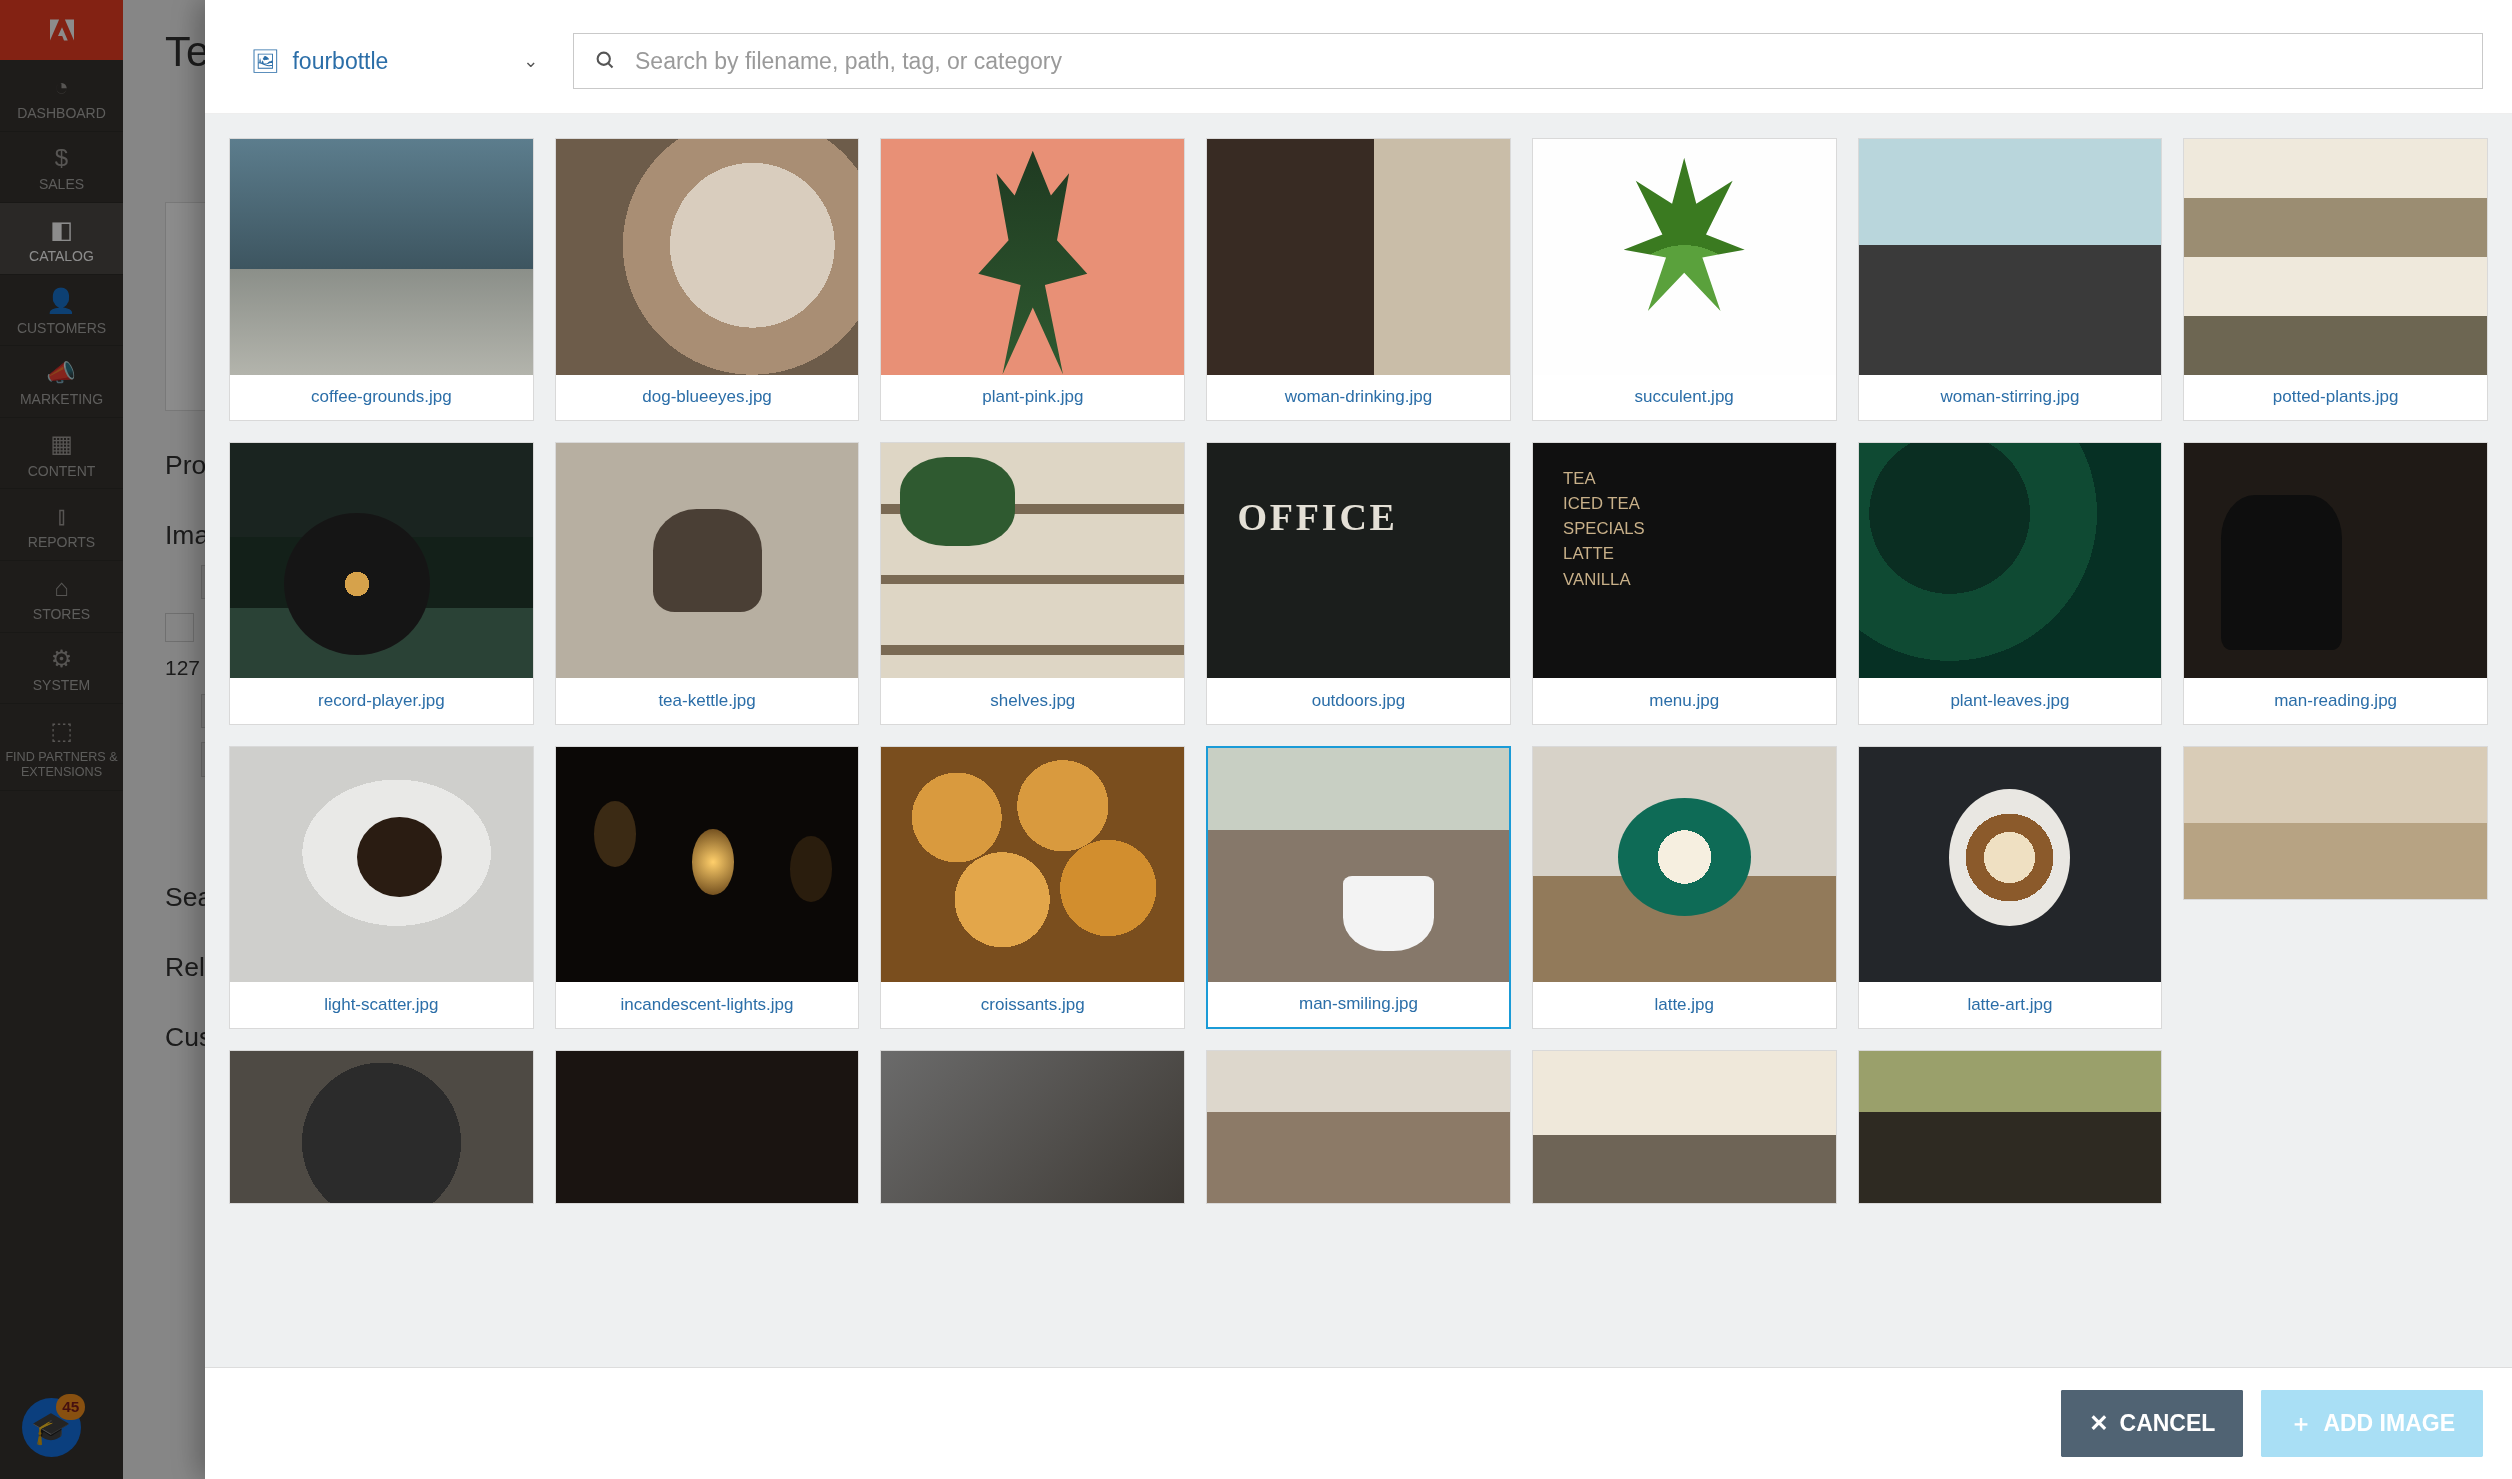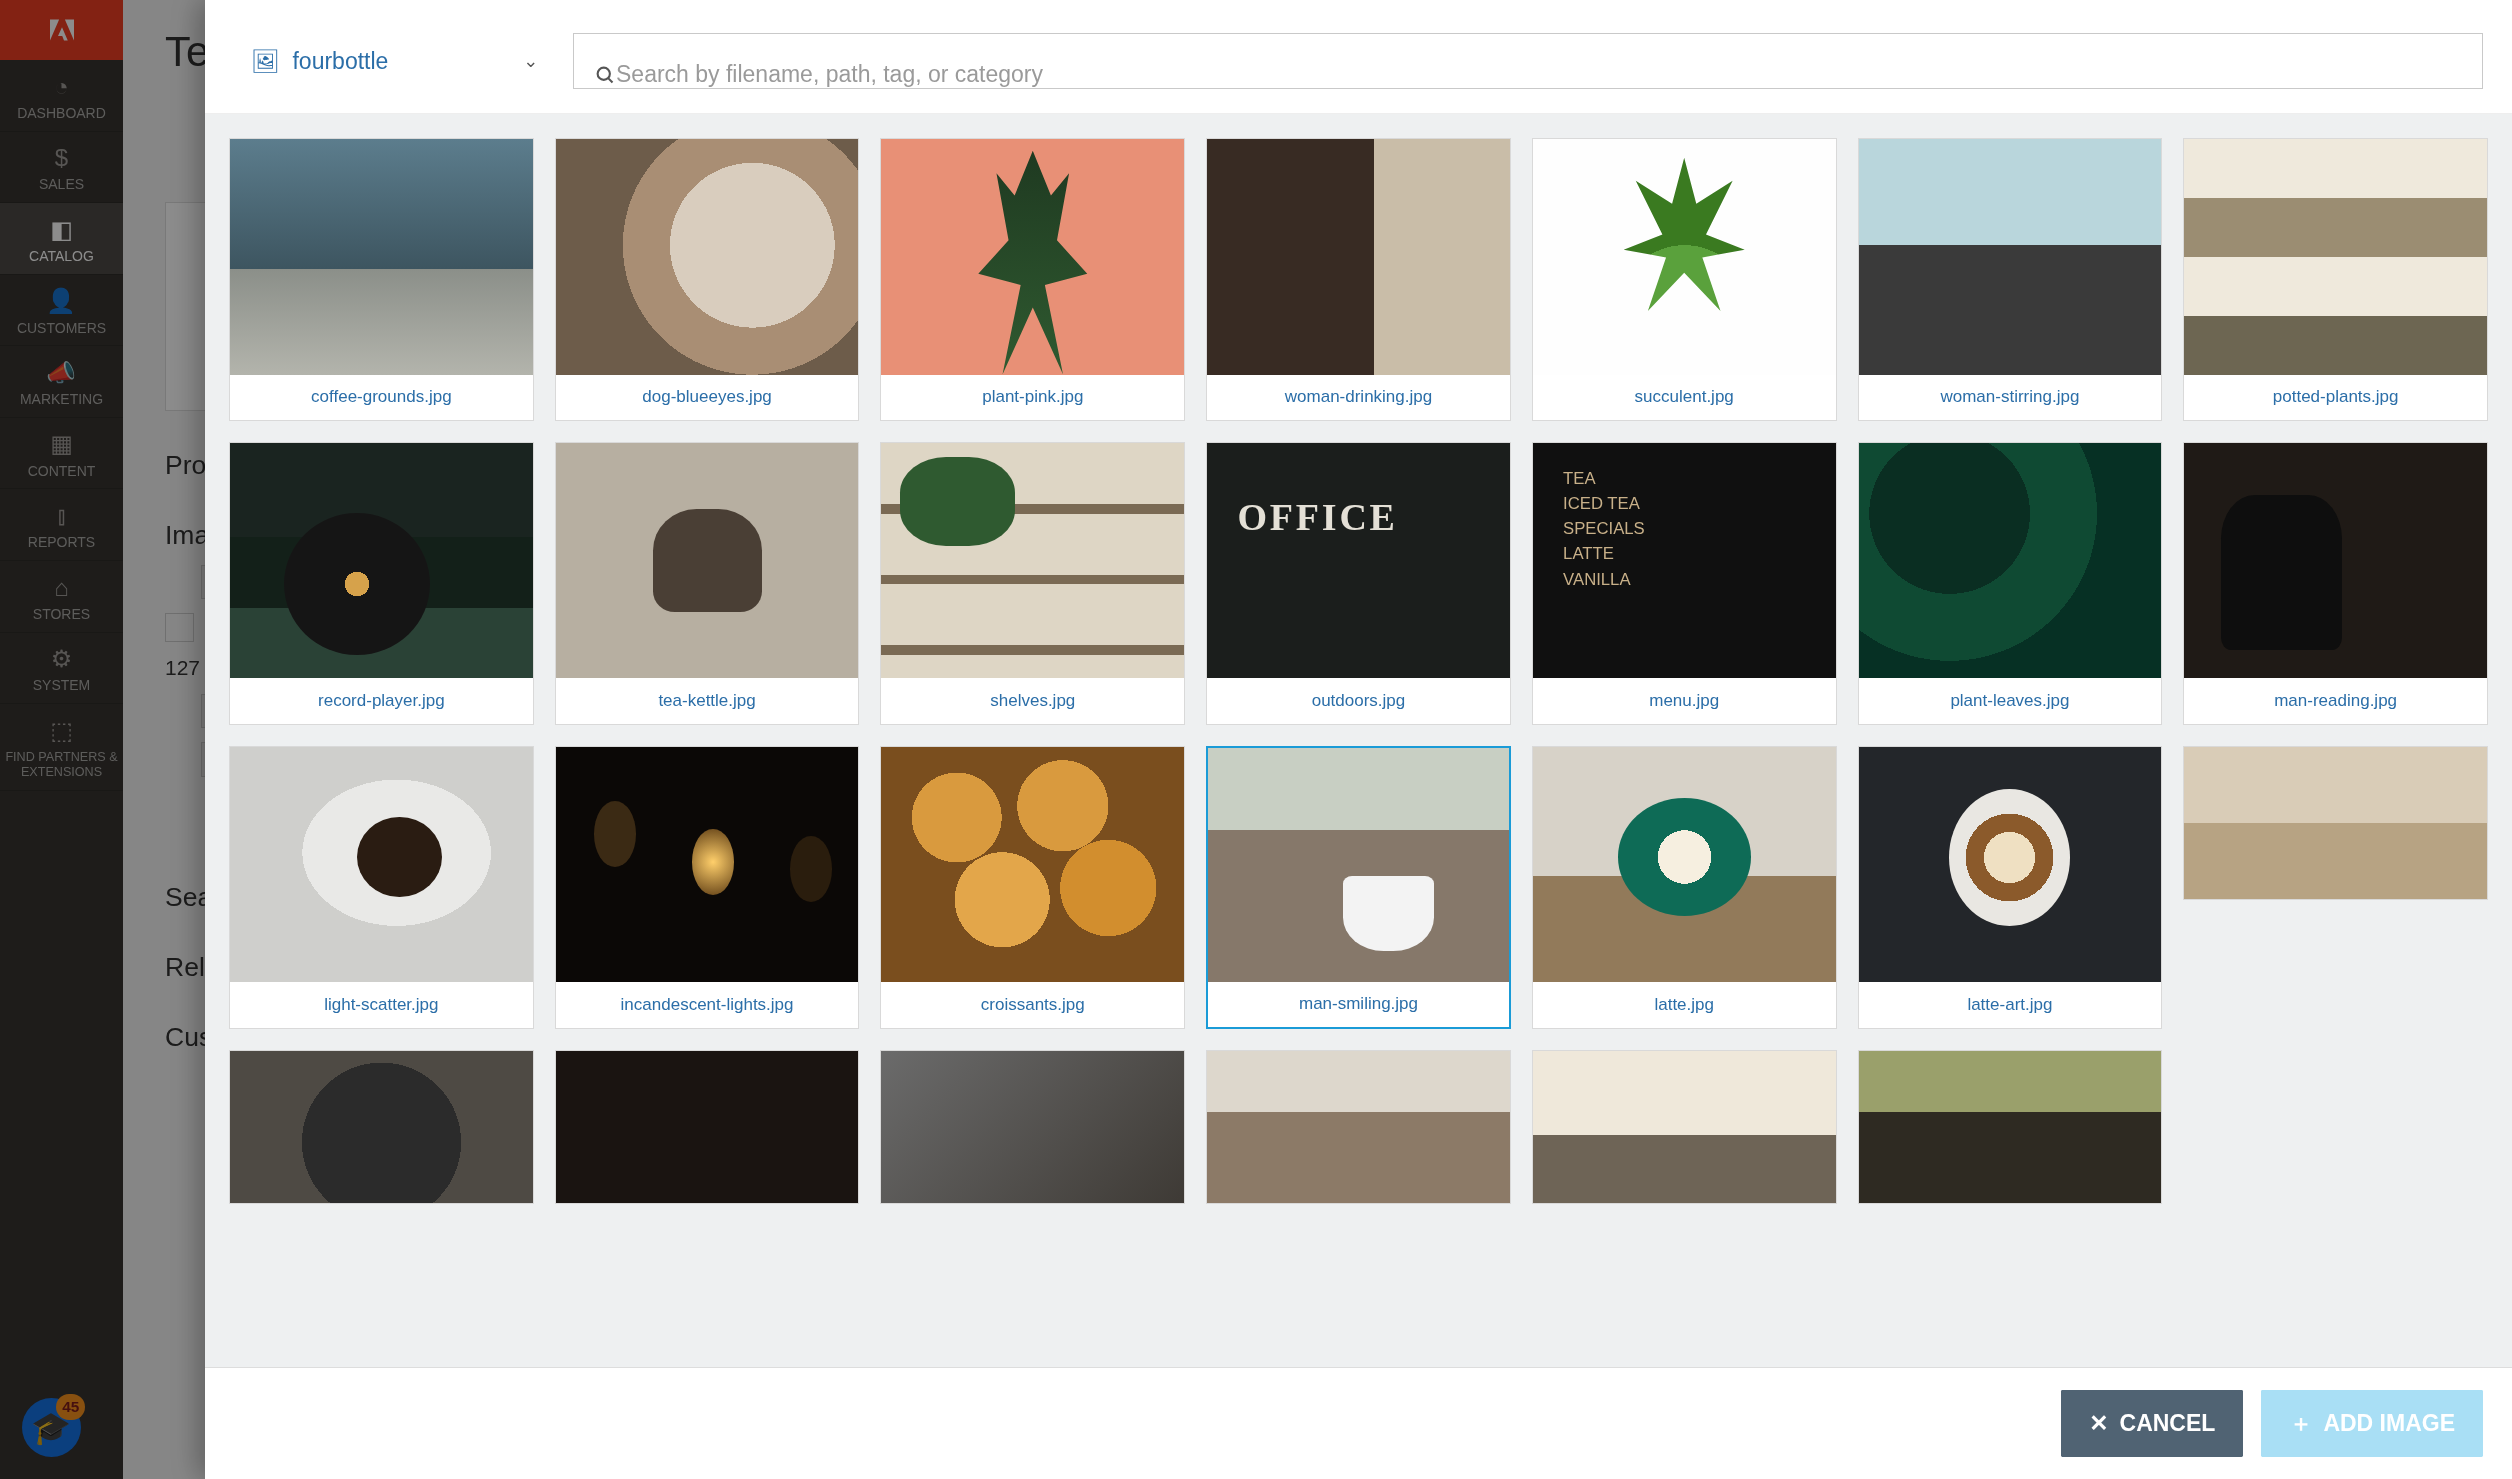--- a/index.html
+++ b/index.html
@@ -88,23 +88,23 @@
   cursor:pointer;
   width: 321px;
   justify-content: space-between;
 }
 .folder-dd .left{display:flex; align-items:center; gap:12.6px;}
 .folder-dd .chev{color:#555; font-size:18px;}
 .search{
   flex:1;
   border:1.4px solid #c9c9c9;
   height:56px;
-  display:flex; align-items:flex-end;
+  display:flex; align-items:center;
   padding:0 21px;
-  gap:0;
+  gap:19px;
 }
 .search input{
   flex:1; border:none; outline:none;
   font-size:23px; color:#333;
   background: transparent;
 }
 .search input::placeholder{color:#9a9a9a;}
 .search .sico{color:#555;}
 
 .gallery-wrap{

